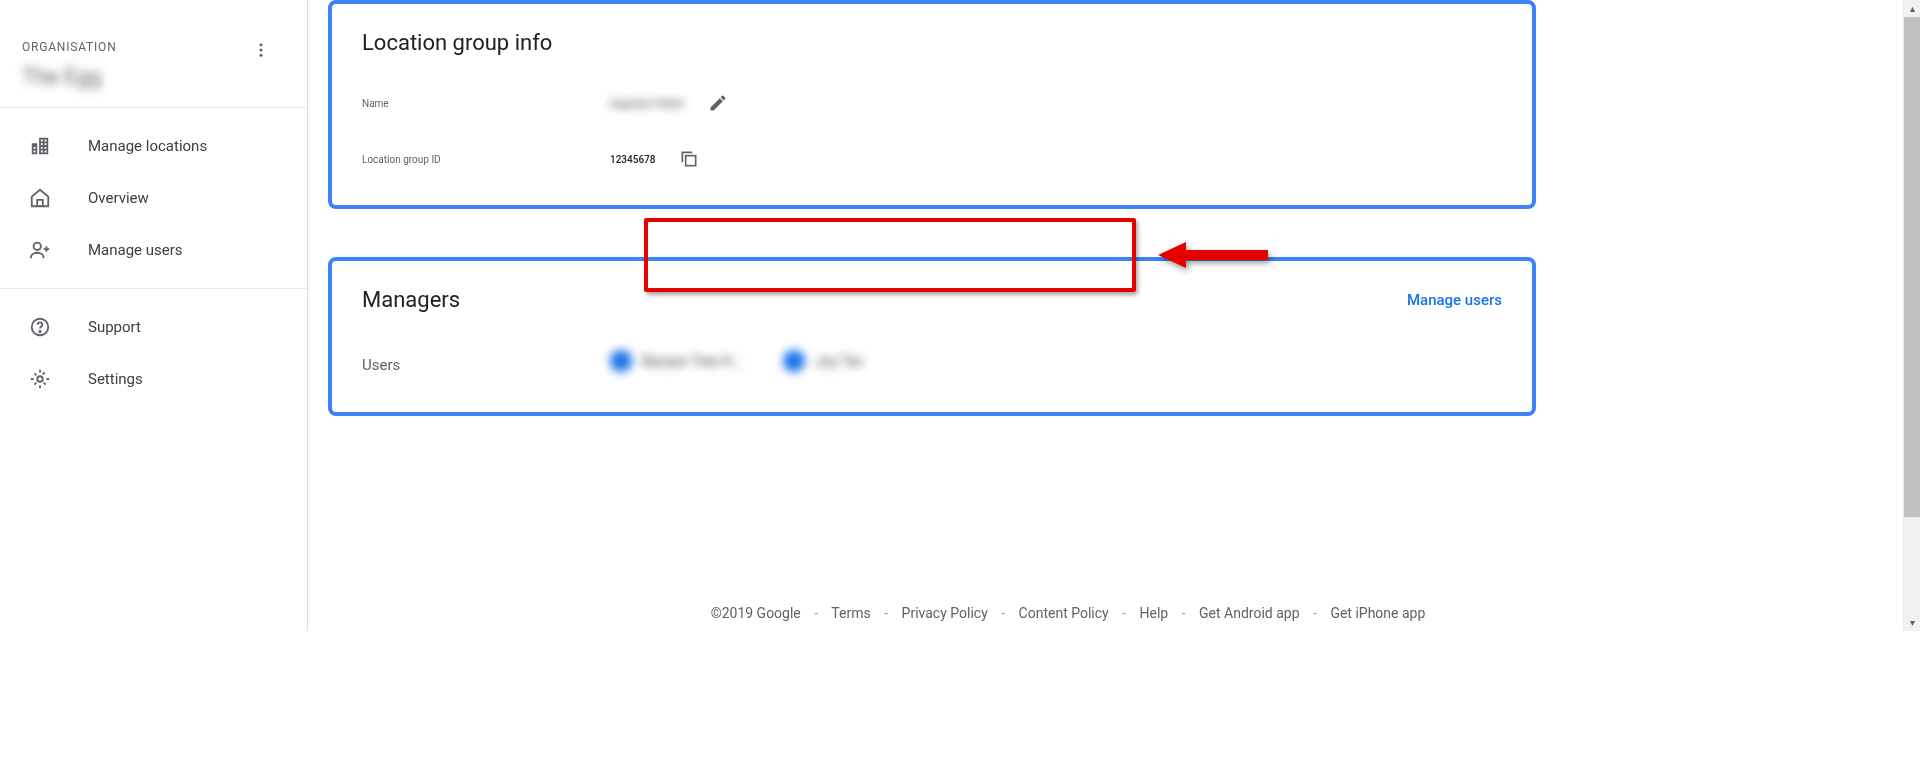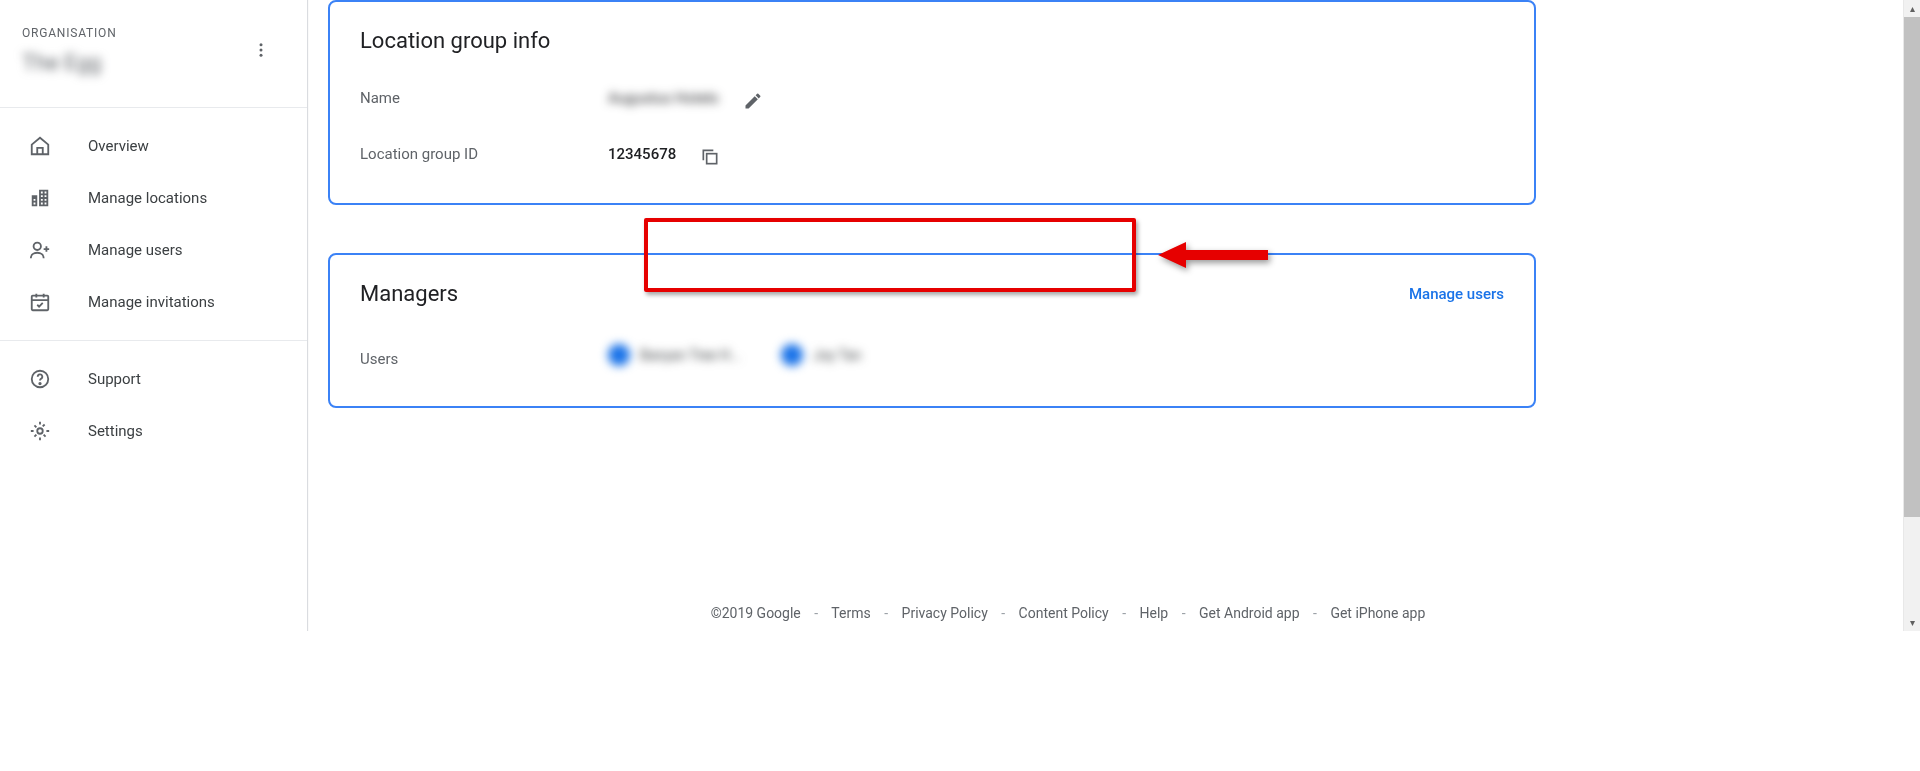--- a/index.html
+++ b/index.html
@@ -50,21 +50,21 @@
     
     .sidebar {
       width: 308px;
       height: 631px;
       border-right: 1px solid #dadce0;
       background: #fff;
       flex-shrink: 0;
       box-shadow: 1px 0 0 rgba(0,0,0,0.02);
     }
     .sidebar-header {
-      padding: 26px 22px 18px 22px;
+      padding: 40px 22px 18px 22px;
       border-bottom: 1px solid #e8eaed;
       position: relative;
       height: 108px;
     }
     .org-label {
       font-size: 12px;
       letter-spacing: 0.8px;
       color: #5f6368;
     }
     .org-name {
@@ -138,36 +138,36 @@
       margin-right: -4px;
     }
     .page-title {
       font-size: 22px;
       color: #202124;
       font-weight: 400;
     }
 
     .card {
       margin: 0 20px 48px 20px;
-      border: 2px solid #3b82f6;
+      border: 4px solid #3b82f6;
       border-radius: 8px;
       background: #fff;
       position: relative;
     }
     .card-title {
       font-size: 22px;
       font-weight: 400;
       color: #202124;
       padding: 26px 30px 20px 30px;
     }
     .info-row {
       display: flex;
-      align-items: flex-start;
+      align-items: center;
       padding: 16px 30px;
-      font-size: 15px;
+      font-size: 10px;
     }
     .info-label {
       width: 248px;
       color: #5f6368;
     }
     .info-value {
       color: #202124;
     }
     .info-value.blur {
       filter: blur(5px);
@@ -278,54 +278,44 @@
             <circle cx="12" cy="5" r="2"></circle>
             <circle cx="12" cy="12" r="2"></circle>
             <circle cx="12" cy="19" r="2"></circle>
           </svg>
       </div>
     </div>
 
     <div class="nav-section">
       <div class="nav-item">
         <span class="icon">
+          <svg width="22" height="22" viewBox="0 0 24 24" fill="currentColor">
+              <path d="M3 21V9h6v12H3zm2-2h2v-2H5v2zm0-4h2v-2H5v2zm6 6V3h10v18H11zm2-2h2v-2h-2v2zm0-4h2v-2h-2v2zm0-4h2V9h-2v2zm0-4h2V5h-2v2zm4 12h2v-2h-2v2zm0-4h2v-2h-2v2zm0-4h2V9h-2v2zm0-4h2V5h-2v2z"></path>
+            </svg>
+        </span>
+        <span>Manage locations</span>
+      </div>
+      <div class="nav-item">
+        <span class="icon">
           <svg width="22" height="22" viewBox="0 0 24 24" fill="none" stroke="currentColor" stroke-width="2">
               <path d="M3 10.5 12 3l9 7.5V21H3z"></path>
               <path d="M9 21v-7h6v7"></path>
             </svg>
         </span>
         <span>Overview</span>
-      </div>
-      <div class="nav-item">
-        <span class="icon">
-          <svg width="22" height="22" viewBox="0 0 24 24" fill="currentColor">
-              <path d="M3 21V9h6v12H3zm2-2h2v-2H5v2zm0-4h2v-2H5v2zm6 6V3h10v18H11zm2-2h2v-2h-2v2zm0-4h2v-2h-2v2zm0-4h2V9h-2v2zm0-4h2V5h-2v2zm4 12h2v-2h-2v2zm0-4h2v-2h-2v2zm0-4h2V9h-2v2zm0-4h2V5h-2v2z"></path>
-            </svg>
-        </span>
-        <span>Manage locations</span>
       </div>
       <div class="nav-item">
         <span class="icon">
           <svg width="22" height="22" viewBox="0 0 24 24" fill="none" stroke="currentColor" stroke-width="2">
               <circle cx="9" cy="8" r="4"></circle>
               <path d="M2 21c0-3.5 3-6 7-6s7 2.5 7 6"></path>
               <path d="M19 8v6M16 11h6"></path>
             </svg>
         </span>
         <span>Manage users</span>
-      </div>
-      <div class="nav-item">
-        <span class="icon">
-          <svg width="22" height="22" viewBox="0 0 24 24" fill="none" stroke="currentColor" stroke-width="2">
-              <rect x="3" y="5" width="18" height="16" rx="1"></rect>
-              <path d="M8 3v4M16 3v4M3 10h18"></path>
-              <path d="M9 15l2 2 4-4"></path>
-            </svg>
-        </span>
-        <span>Manage invitations</span>
       </div>
     </div>
 
     <div class="nav-section">
       <div class="nav-item">
         <span class="icon">
           <svg width="22" height="22" viewBox="0 0 24 24" fill="none" stroke="currentColor" stroke-width="2">
               <circle cx="12" cy="12" r="9"></circle>
               <path d="M9.5 9.5a2.5 2.5 0 1 1 3.5 2.3c-.8.4-1 1-1 1.7"></path>
               <circle cx="12" cy="17" r="0.8" fill="currentColor"></circle>

